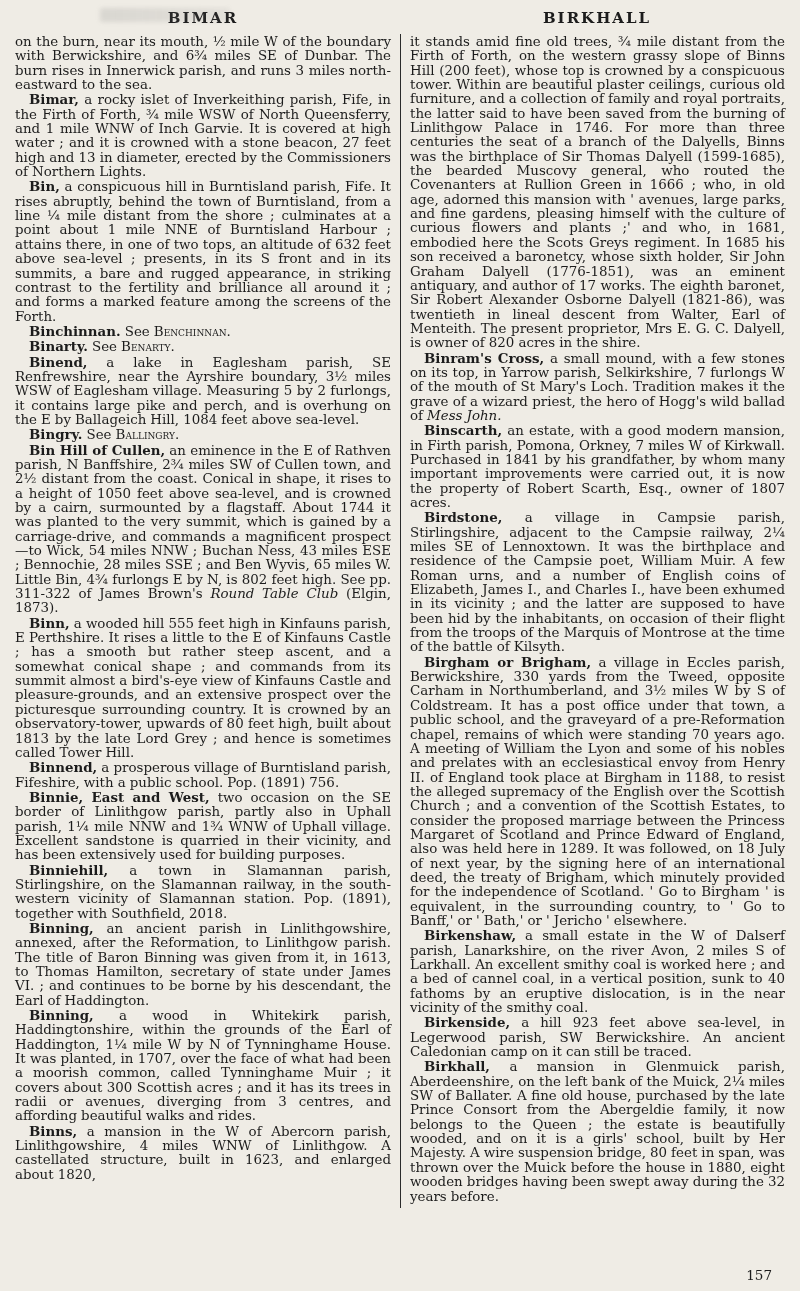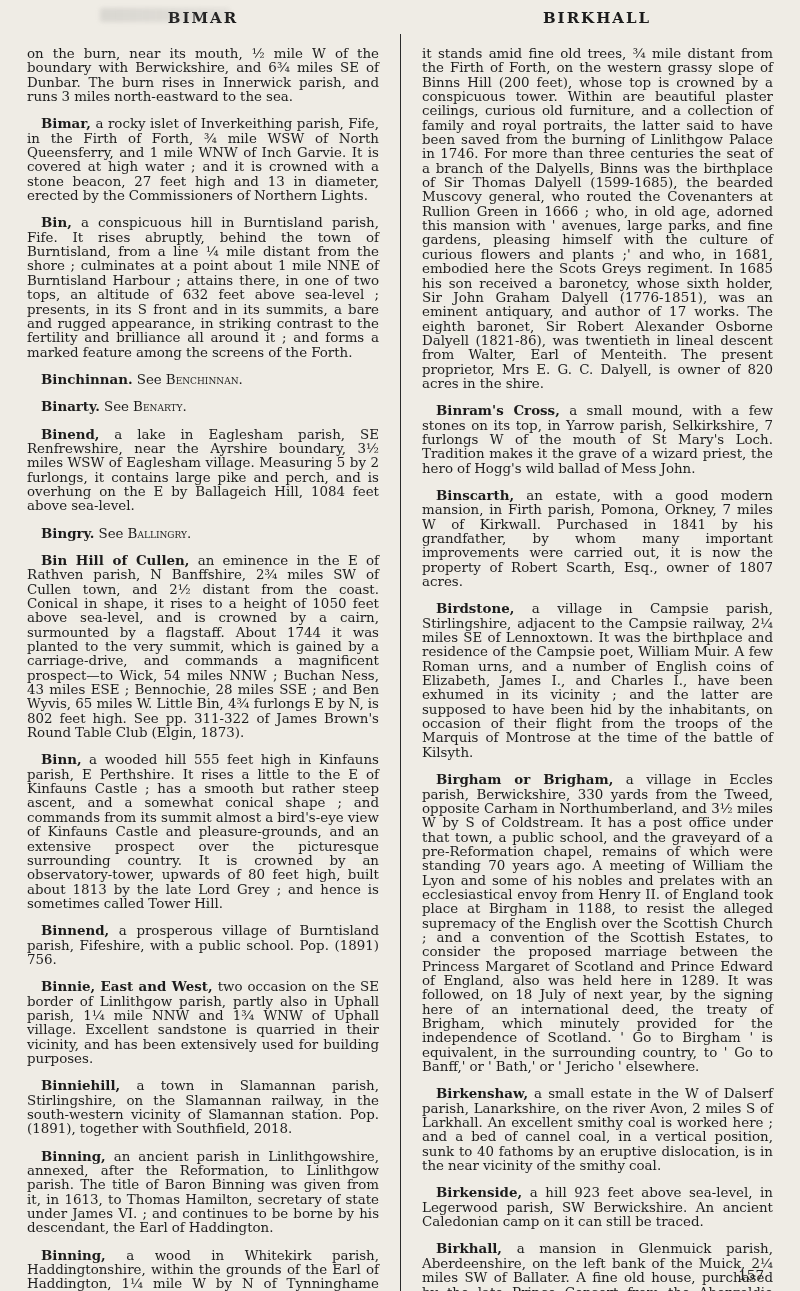--- a/index.html
+++ b/index.html
@@ -23,27 +23,27 @@
   }
   .columns { display:flex; align-items:stretch; }
   .column {
     width:50%; box-sizing:border-box;
     padding:1px 9px 4px 9px;
     text-align:justify;
     font-size:13.4px; line-height:14.35px;
     word-spacing:-0.2px;
   }
   .column.right { border-left:1.5px solid #2b2b2b; }
-  .entry { margin:12px; text-indent:14px; }
+  .entry { margin:0; text-indent:14px; }
   .entry.cont { text-indent:0; }
   .lead { font-weight:bold; }
-  .ital { }
+  .ital { font-style:italic; }
   .sc { font-variant:small-caps; }
   .footer {
-    position:absolute; bottom:8px; right:36px;
+    position:absolute; bottom:8px; right:28px;
     font-size:13.5px;
   }
 </style>
 </head>
 <body>
 
 <div class="page">
   <div class="bleed"></div>
 
   <div class="header-row">

